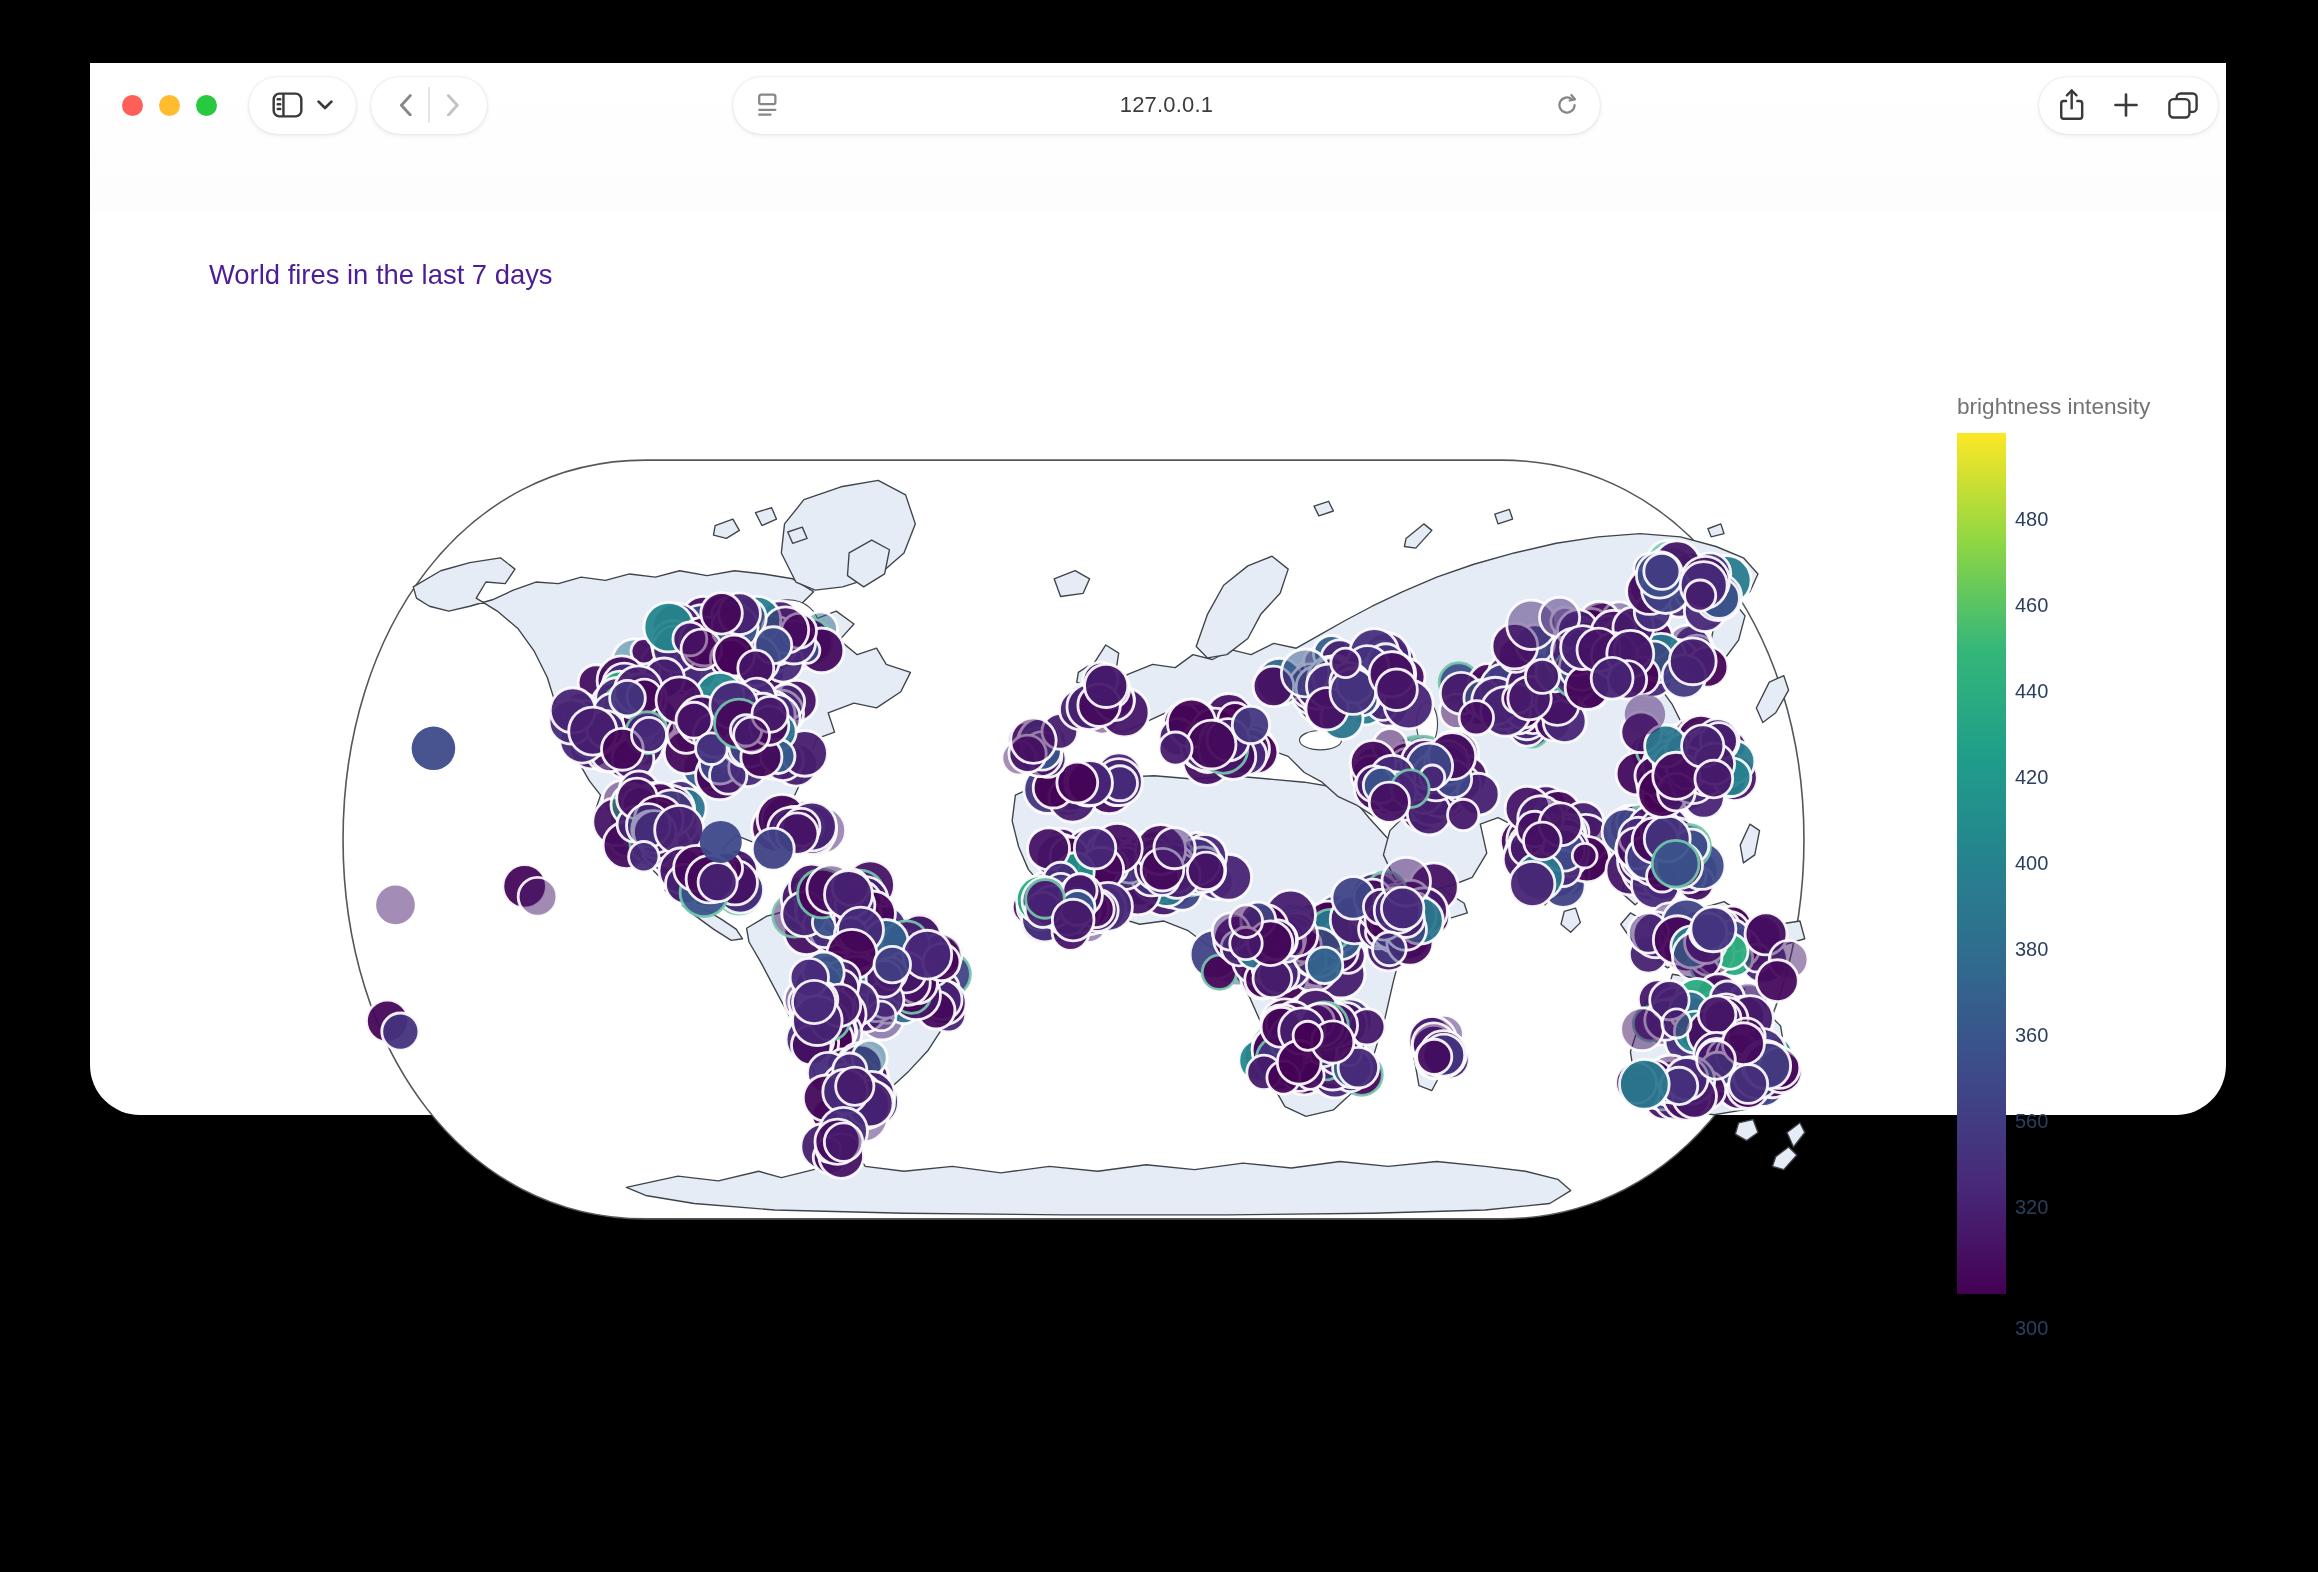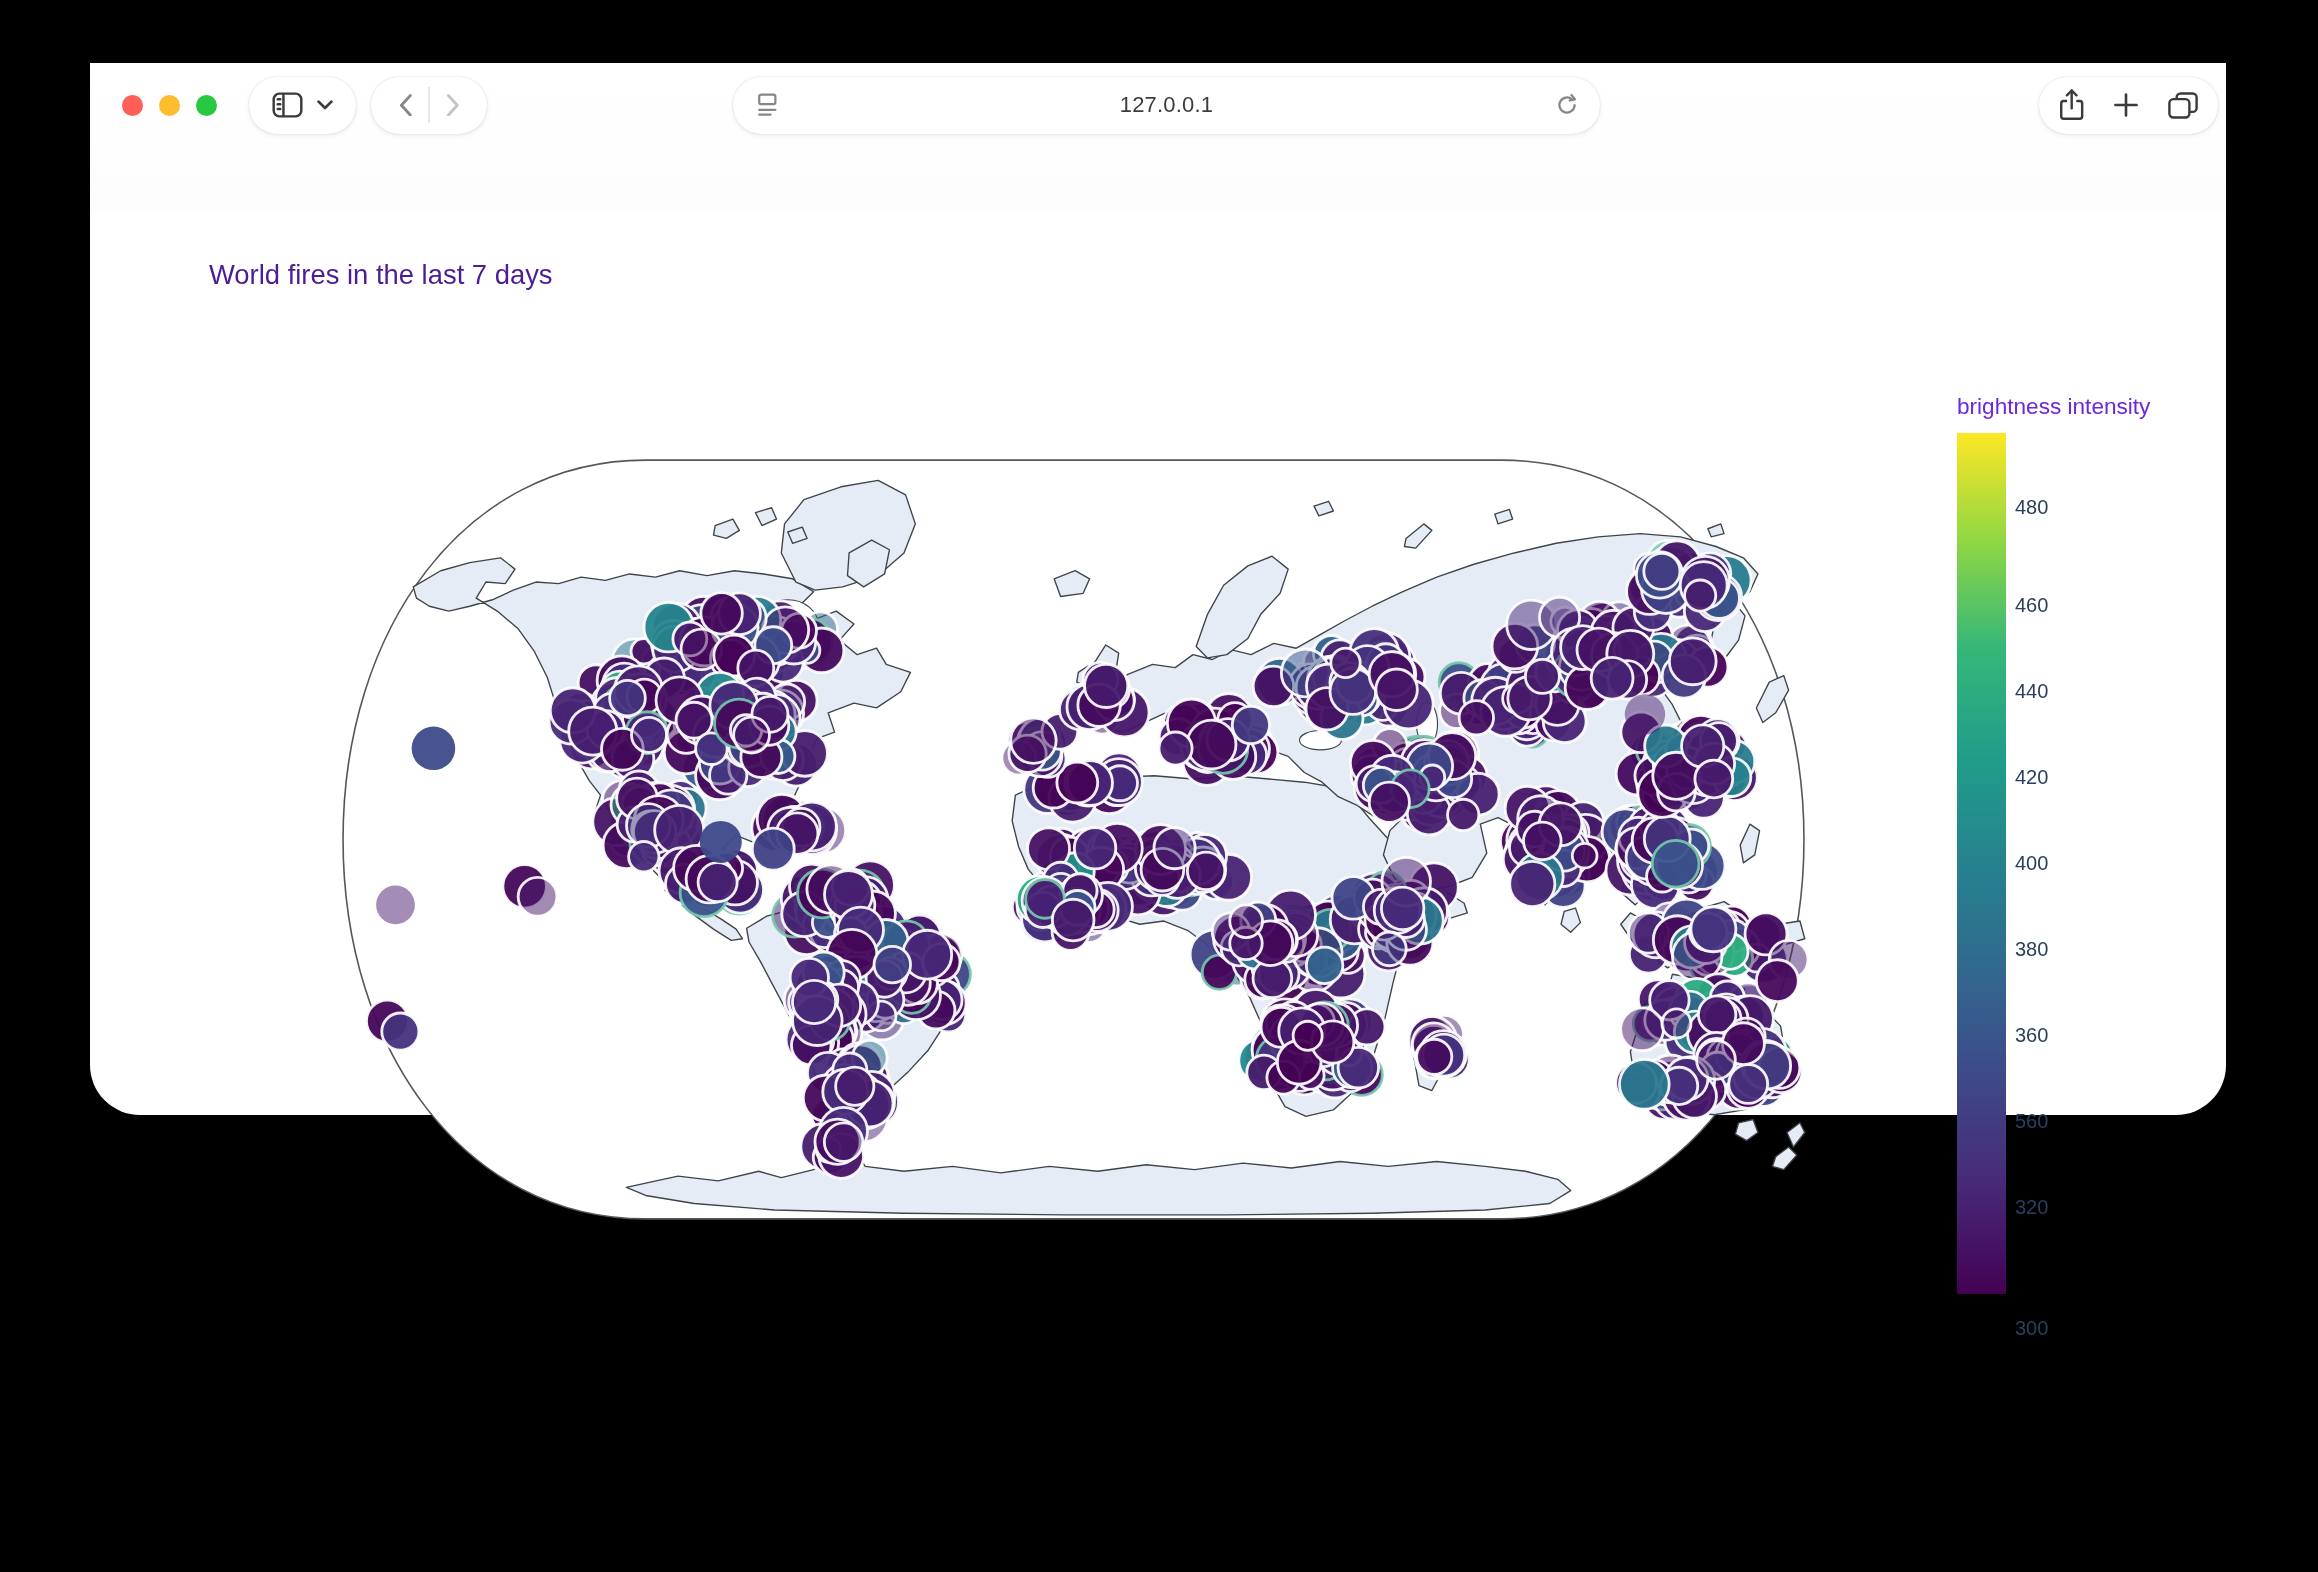--- a/index.html
+++ b/index.html
@@ -15,21 +15,21 @@
         box-shadow:0 0 1.6px rgba(0,0,0,.16),0 1.6px 4.8px rgba(0,0,0,.08);
         display:flex;align-items:center;justify-content:center;}
   .icon{display:flex;align-items:center;justify-content:center;color:#3a3a3c;}
   .icon.gray{color:#86868b;}
   .icon.dim{color:#c3c3c8;}
   .nav-divider{width:1.6px;height:36px;background:#e7e7ea;}
   .url-text{font-size:22px;color:#3c3c3e;letter-spacing:0.2px;}
   .page-title{position:absolute;left:119px;top:196px;font-size:27.4px;color:#4c1d95;}
   .map-wrap{position:absolute;left:249px;top:393px;width:1469px;height:767px;}
   .colorbar{position:absolute;left:1867px;top:370px;width:49px;height:861px;}
-  .cb-title{position:absolute;left:1867px;top:331px;font-size:22.6px;color:#6d28d9;white-space:nowrap;}
+  .cb-title{position:absolute;left:1867px;top:331px;font-size:22.6px;color:#737373;white-space:nowrap;}
   .cb-ticks{position:absolute;left:1925px;top:370px;width:97px;height:861px;}
   .cb-tick{position:absolute;left:0;font-size:20px;color:#2a3f5f;line-height:22.6px;}
 </style>
 </head>
 <body>
 
 <div class="stage">
   <div class="window">
 
     <div class="toolbar">
@@ -1707,21 +1707,21 @@
             <circle cx="1740.0" cy="728.0" r="26.0" fill="rgb(69,10,93)" fill-opacity="0.95" stroke="#ffffff" stroke-width="3.5" stroke-opacity="0.92"></circle>
             <circle cx="1706.0" cy="748.0" r="24.0" fill="rgb(70,20,101)" fill-opacity="0.5" stroke="#ffffff" stroke-width="3.5" stroke-opacity="0.92"></circle>
             <circle cx="1782.0" cy="650.0" r="26.0" fill="rgb(69,10,93)" fill-opacity="0.95" stroke="#ffffff" stroke-width="3.5" stroke-opacity="0.92"></circle>
           </g>
       </svg>
     </div>
 
     <div class="cb-title">brightness intensity</div>
     <div class="colorbar" id="cb-gradient" style="background: linear-gradient(rgb(253, 231, 37) 0%, rgb(144, 215, 67) 12.5%, rgb(53, 183, 121) 25%, rgb(31, 158, 137) 37.5%, rgb(38, 130, 142) 50%, rgb(49, 104, 142) 62.5%, rgb(62, 73, 137) 75%, rgb(72, 40, 120) 87.5%, rgb(68, 1, 84) 100%);"></div>
     <div class="cb-ticks" id="cb-ticks">
-        <div class="cb-tick" style="top: 63px;">480</div>
+        <div class="cb-tick" style="top: 75px;">480</div>
         <div class="cb-tick" style="top: 161px; text-align: right;">460</div>
         <div class="cb-tick" style="top: 247px;">440</div>
         <div class="cb-tick" style="top: 333px;">420</div>
         <div class="cb-tick" style="top: 419px;">400</div>
         <div class="cb-tick" style="top: 505px;">380</div>
         <div class="cb-tick" style="top: 591px;">360</div>
         <div class="cb-tick" style="top: 677px;">560</div>
         <div class="cb-tick" style="top: 763px;">320</div>
         <div class="cb-tick" style="top: 884px; text-align: right;">300</div>
       </div>

